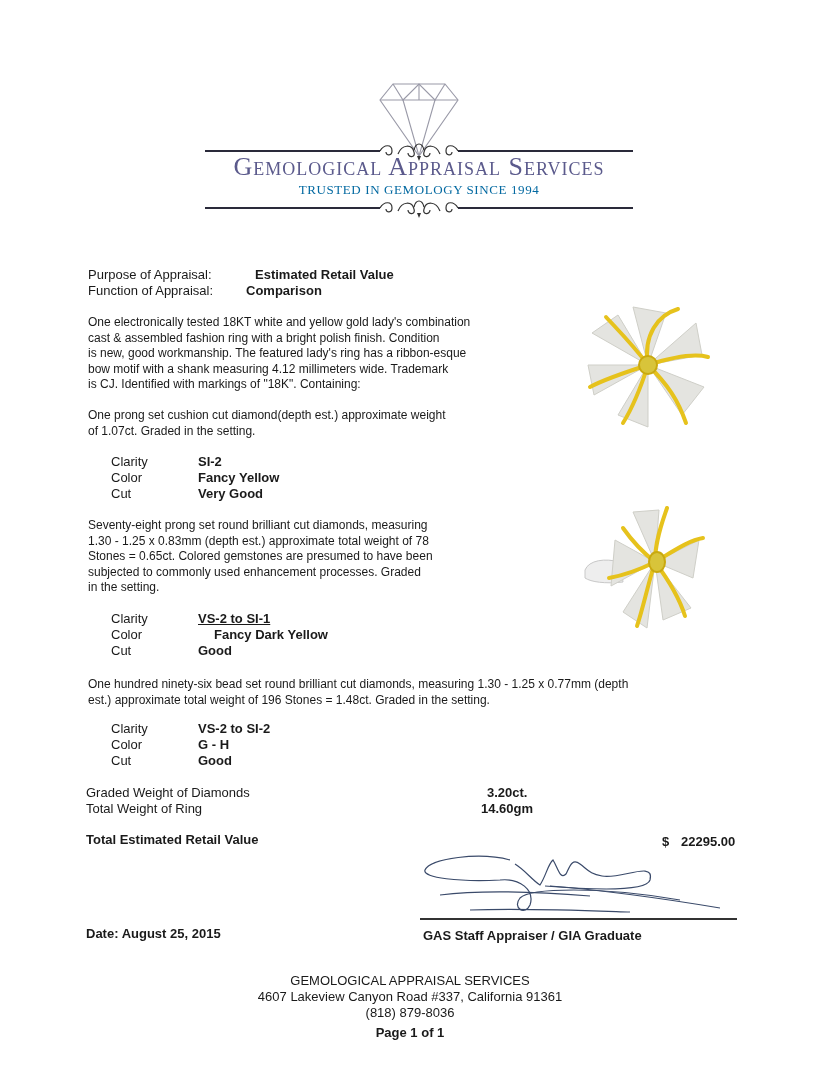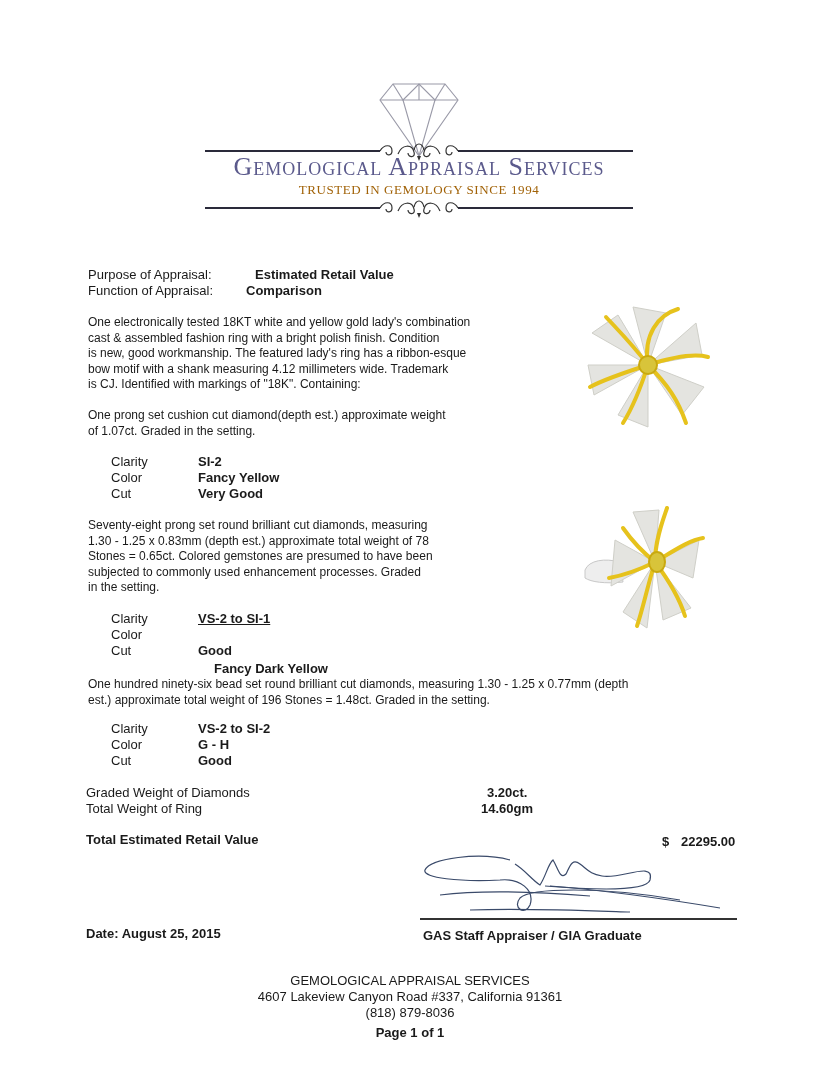--- a/index.html
+++ b/index.html
@@ -9,21 +9,21 @@
   .serif { font-family:"Liberation Serif", "DejaVu Serif", serif; }
   .txt { font-size:13px; line-height:15.5px; white-space:nowrap; }
   .b { font-weight:bold; }
 
   
   #logo-diamond { left:378px; top:80px; width:82px; height:78px; }
   .hline { height:2px; background:#2a2a3a; }
   #brand-name { left:205px; top:152px; width:428px; text-align:center;
     font-size:26px; letter-spacing:1px; color:#5b5a8c; font-variant:small-caps; line-height:30px; }
   #brand-tag { left:205px; top:182px; width:428px; text-align:center;
-    font-size:13px; letter-spacing:0.6px; color:#a16207; line-height:16px; }
+    font-size:13px; letter-spacing:0.6px; color:#0369a1; line-height:16px; }
 
   
   .ring { width:140px; height:140px; }
 
   .para { font-size:12px; line-height:15.6px; white-space:pre-line; }
   .grade-label { left:111px; }
   .grade-val { left:198px; font-weight:bold; }
 
   #signature { left:420px; top:850px; width:320px; height:68px; }
   #sig-line { left:420px; top:918px; width:317px; height:1.5px; background:#333; }
@@ -99,21 +99,21 @@
 <div class="abs txt grade-val" style="top:486px;text-align:right;">Very Good</div>
 
 <div class="abs para" style="left:88px;top:518px;width:450px;">Seventy-eight prong set round brilliant cut diamonds, measuring
 1.30 - 1.25 x 0.83mm (depth est.) approximate total weight of 78
 Stones = 0.65ct. Colored gemstones are presumed to have been
 subjected to commonly used enhancement processes. Graded
 in the setting.</div>
 <div class="abs txt grade-label" style="top:611px;">Clarity</div>
 <div class="abs txt grade-val" style="top:611px;text-decoration:underline;">VS-2 to SI-1</div>
 <div class="abs txt grade-label" style="top:627px;">Color</div>
-<div class="abs txt grade-val" style="top:661px;padding-left:16px;">Fancy Dark  Yellow</div>
+<div class="abs txt grade-val" style="top:627px;padding-left:16px;">Fancy Dark  Yellow</div>
 <div class="abs txt grade-label" style="top:643px;">Cut</div>
 <div class="abs txt grade-val" style="top:643px;">Good</div>
 
 <div class="abs para" style="left:88px;top:677px;width:640px;">One hundred ninety-six bead set round brilliant cut diamonds, measuring 1.30 - 1.25 x 0.77mm (depth
 est.) approximate total weight of 196 Stones = 1.48ct. Graded in the setting.</div>
 <div class="abs txt grade-label" style="top:721px;">Clarity</div>
 <div class="abs txt grade-val" style="top:721px;">VS-2 to SI-2</div>
 <div class="abs txt grade-label" style="top:737px;">Color</div>
 <div class="abs txt grade-val" style="top:737px;">G - H</div>
 <div class="abs txt grade-label" style="top:753px;">Cut</div>

